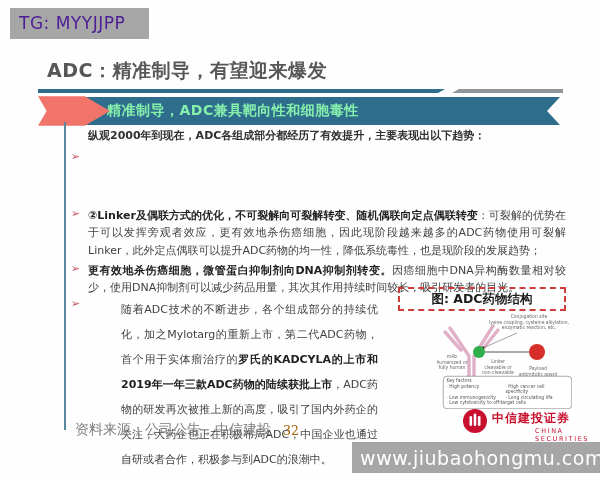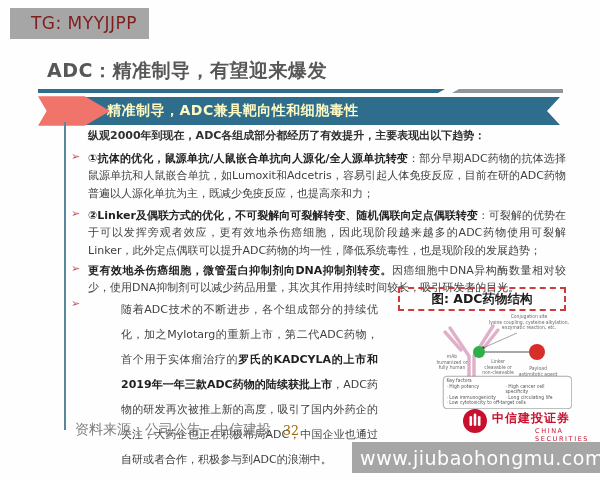--- a/index.html
+++ b/index.html
@@ -1,30 +1,30 @@
 <!DOCTYPE html>
 <html><head>
 <meta charset="utf-8">
 <style>
   html,body{margin:0;padding:0;background:#e9e9e9;}
   .page{position:relative;width:600px;height:480px;background:#fefefe;overflow:hidden;
         font-family:"DejaVu Sans","Liberation Sans",sans-serif;}
   
   .tg-badge{position:absolute;left:10px;top:8px;width:139px;height:31px;background:#a6a6a6;
-            color:#7f1d1d;font-size:17px;line-height:31px;padding-left:9px;box-sizing:border-box;letter-spacing:.5px;text-align:center;}
+            color:#4c1d95;font-size:17px;line-height:31px;padding-left:9px;box-sizing:border-box;letter-spacing:.5px;}
   
   .title{position:absolute;left:47px;top:58px;font-size:19px;font-weight:bold;color:#575757;letter-spacing:.5px;}
   .rule-teal{position:absolute;left:38px;top:89px;width:407px;height:4px;background:#2e6d8c;
              clip-path:polygon(0 0,100% 0,calc(100% - 7px) 100%,0 100%);}
   .rule-gray{position:absolute;left:452px;top:89px;width:111px;height:4px;background:#8f969c;
              clip-path:polygon(7px 0,100% 0,100% 100%,0 100%);}
   
   .banner{position:absolute;left:60px;top:97px;width:500px;height:28px;background:#2e6d8c;
           clip-path:polygon(0 0,100% 0,calc(100% - 13px) 50%,100% 100%,0 100%);}
-  .banner-text{padding-left:47px;color:#fef9c3;font-weight:bold;font-size:14px;line-height:27px;letter-spacing:.5px;}
+  .banner-text{padding-left:47px;color:#86efac;font-weight:bold;font-size:14px;line-height:27px;letter-spacing:.5px;}
   .banner-arrow{position:absolute;left:38px;top:95px;width:72px;height:32px;background:#f1746b;
           clip-path:polygon(0 4%,65% 4%,100% 50%,65% 96%,0 96%,12% 50%);}
   
   .vrule{position:absolute;left:64px;top:122px;width:2px;height:308px;background:#5a87a0;}
   
   .intro{position:absolute;left:88px;top:127px;width:478px;font-size:11px;font-weight:bold;color:#303030;line-height:17px;}
   .bullet{position:absolute;left:88px;width:478px;font-size:11px;color:#3f3f3f;line-height:17.4px;text-align:justify;}
   .bullet .b{font-weight:bold;color:#1f1f1f;}
   .marker{position:absolute;left:71px;width:14px;font-size:11px;color:#c2505a;}
   .bullet4{width:257px;line-height:25px;margin-left:33px;}
@@ -69,21 +69,20 @@
   <div class="banner">
     <div class="banner-text">精准制导，ADC兼具靶向性和细胞毒性</div>
   </div>
   <div class="banner-arrow"></div>
 
   <div class="vrule"></div>
 
   <div class="intro">纵观2000年到现在，ADC各组成部分都经历了有效提升，主要表现出以下趋势：</div>
 
   <span class="marker" style="top:150px">➢</span>
-  <div class="bullet" style="top:150px"><span class="b">①抗体的优化，鼠源单抗/人鼠嵌合单抗向人源化/全人源单抗转变</span><span>：部分早期ADC药物的抗体选择鼠源单抗和人鼠嵌合单抗，如Lumoxit和Adcetris，容易引起人体免疫反应，目前在研的ADC药物普遍以人源化单抗为主，既减少免疫反应，也提高亲和力；</span></div>
 
   <span class="marker" style="top:207px">➢</span>
   <div class="bullet" style="top:207px"><span class="b">②Linker及偶联方式的优化，不可裂解向可裂解转变、随机偶联向定点偶联转变</span><span>：可裂解的优势在于可以发挥旁观者效应，更有效地杀伤癌细胞，因此现阶段越来越多的ADC药物使用可裂解Linker，此外定点偶联可以提升ADC药物的均一性，降低系统毒性，也是现阶段的发展趋势；</span></div>
 
   <span class="marker" style="top:262px">➢</span>
   <div class="bullet" style="top:262px"><span class="b">更有效地杀伤癌细胞，微管蛋白抑制剂向DNA抑制剂转变。</span><span>因癌细胞中DNA异构酶数量相对较少，使用DNA抑制剂可以减少药品用量，其次其作用持续时间较长，吸引研发者的目光。</span></div>
 
   <span class="marker" style="top:297px">➢</span>
   <div class="bullet bullet4" style="top:297px"><span>随着ADC技术的不断进步，各个组成部分的持续优化，加之Mylotarg的重新上市，第二代ADC药物，首个用于实体瘤治疗的</span><span class="b">罗氏的KADCYLA的上市和2019年一年三款ADC药物的陆续获批上市</span><span>，ADC药物的研发再次被推上新的高度，吸引了国内外药企的关注，大药企也正在积极布局ADC，中国企业也通过自研或者合作，积极参与到ADC的浪潮中。</span></div>
 

